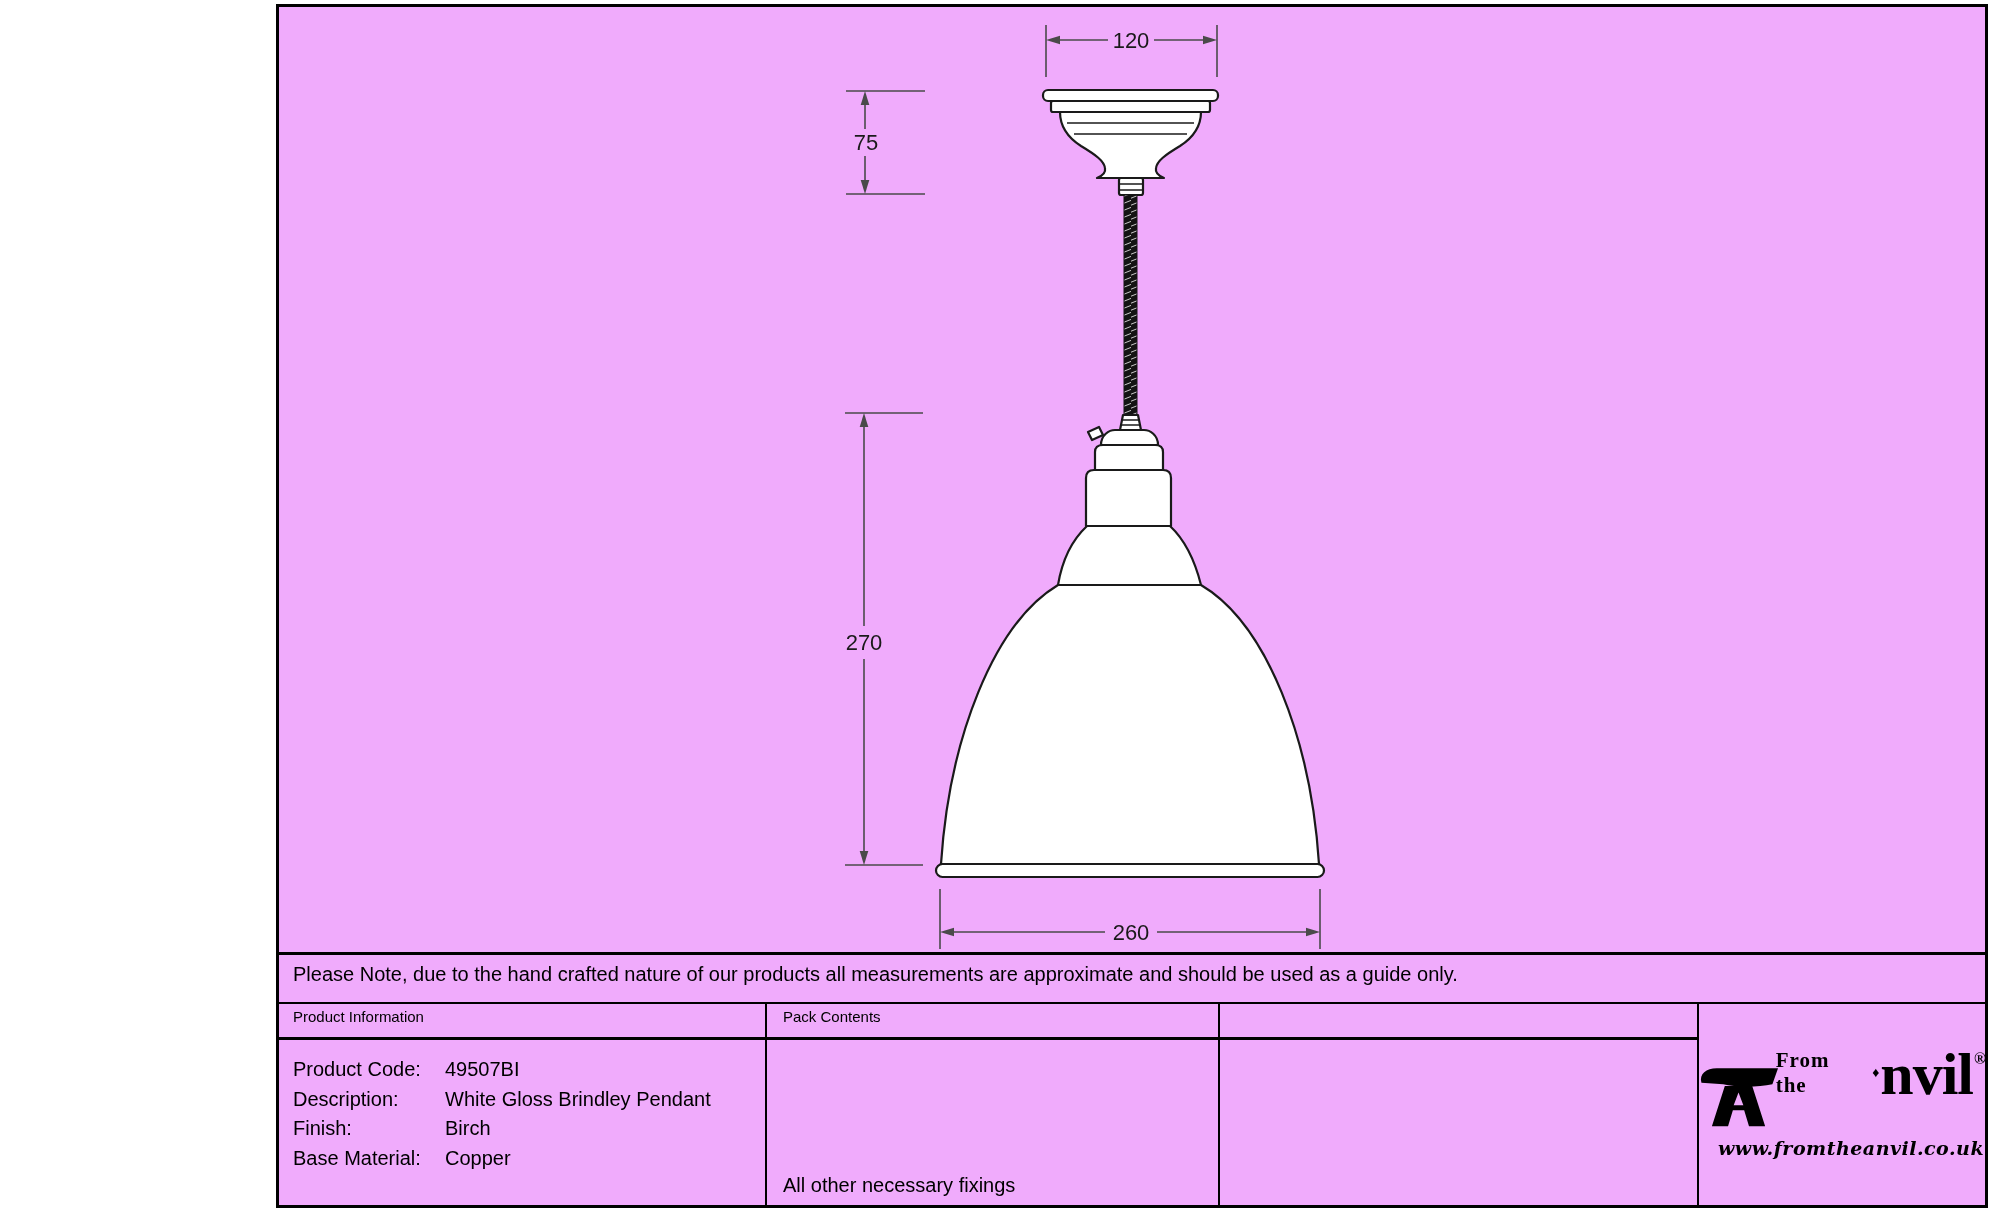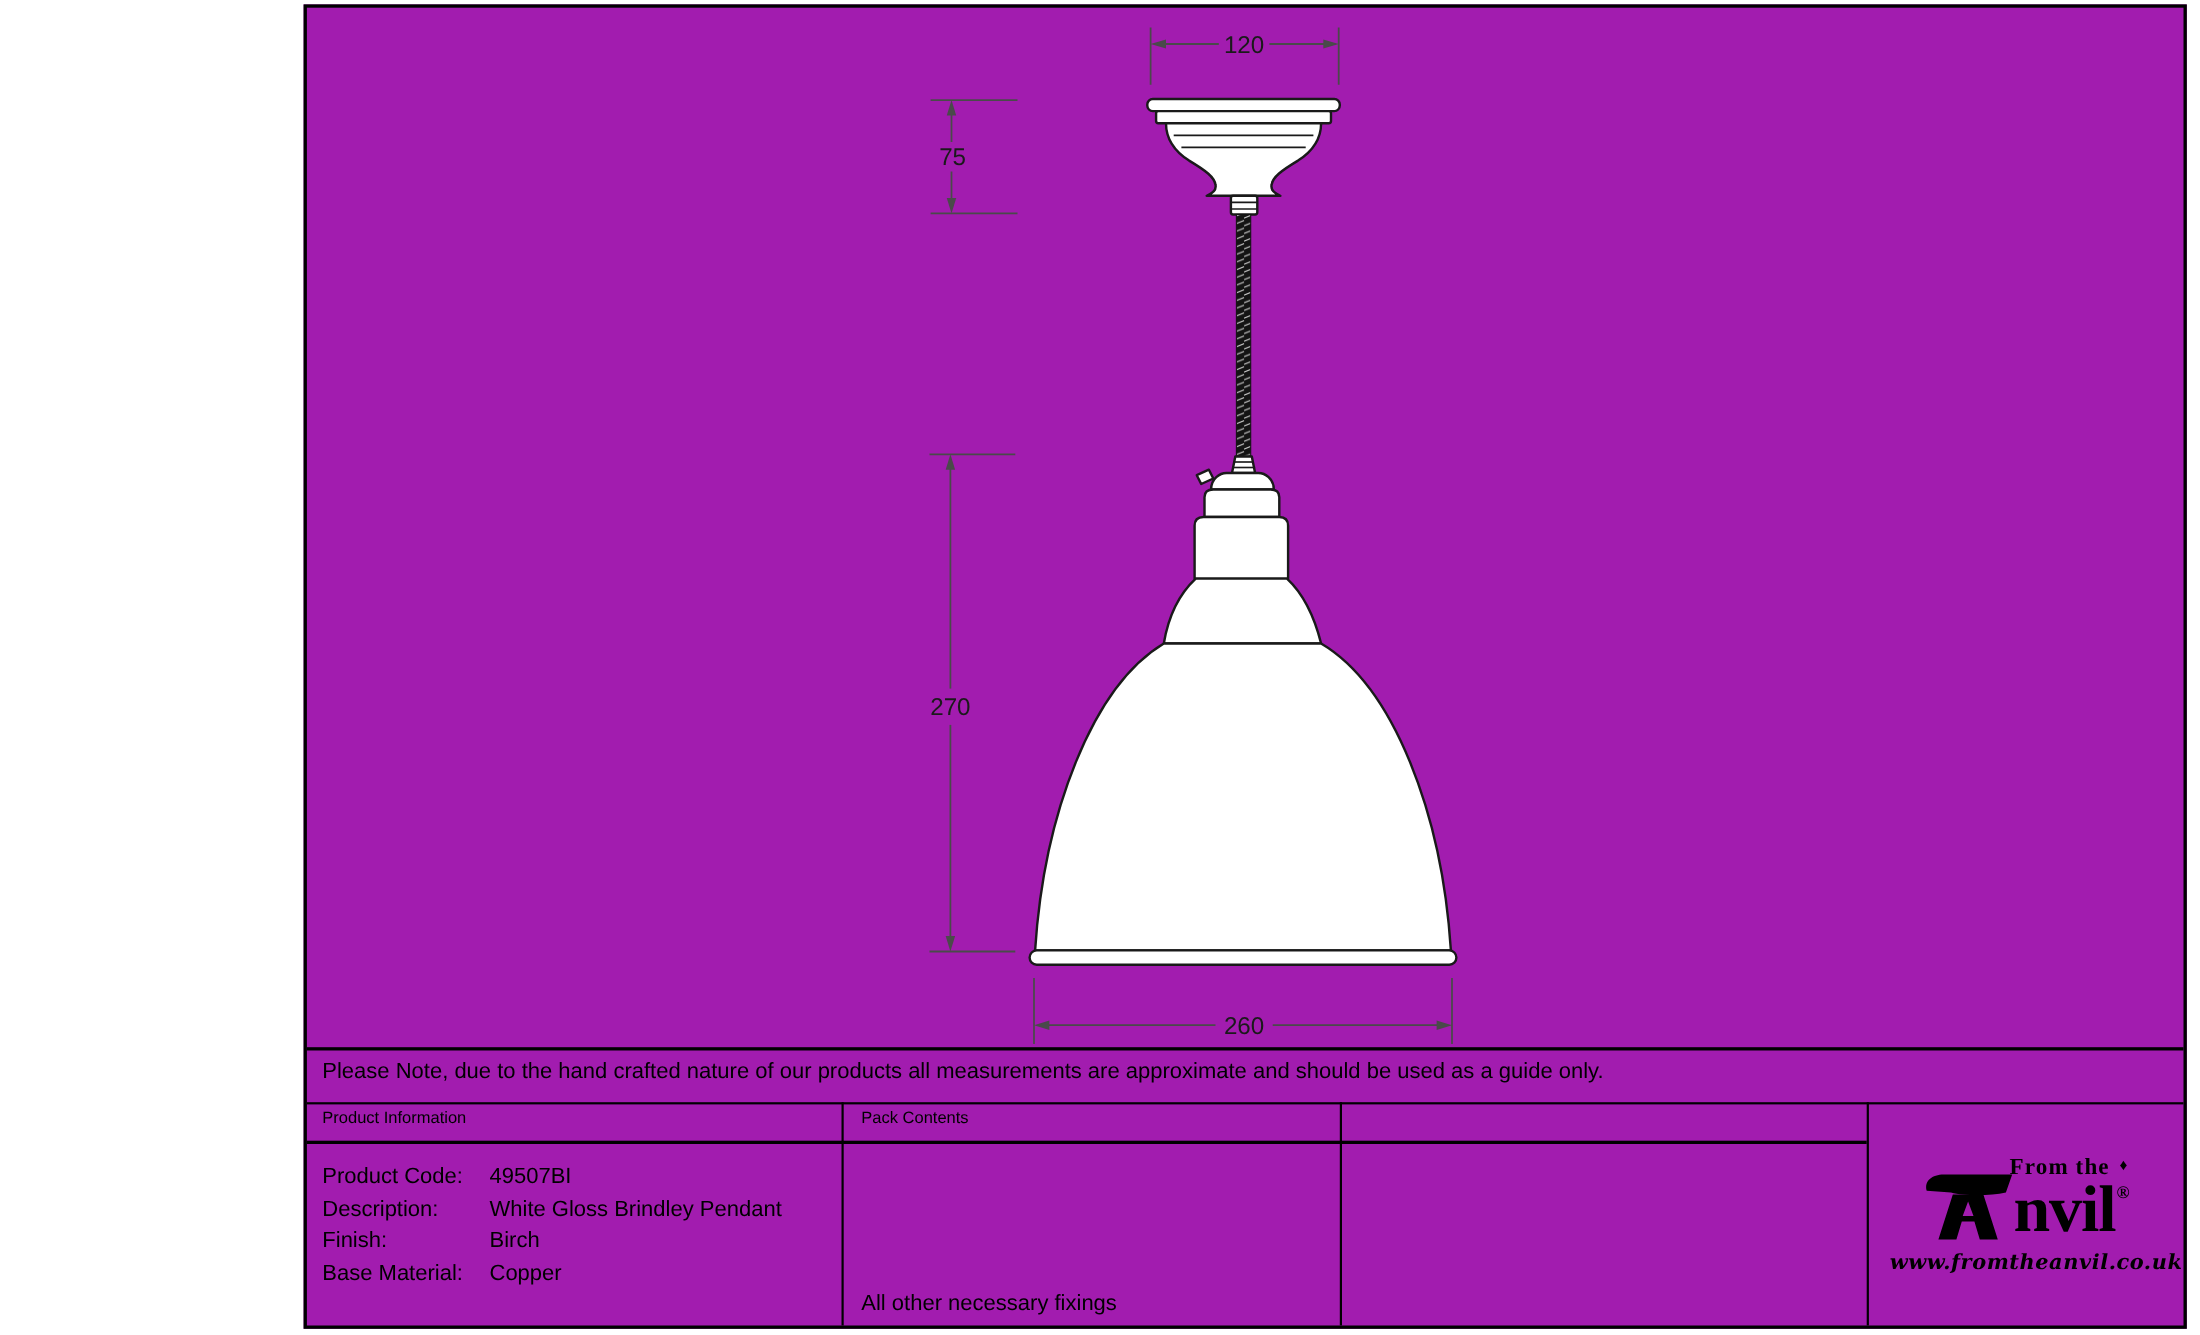--- a/index.html
+++ b/index.html
@@ -13,21 +13,21 @@
     overflow: hidden;
   }
   .sheet-frame {
     position: absolute;
     left: 276px;
     top: 4px;
     width: 1712px;
     height: 1204px;
     border: 3px solid #000;
     box-sizing: border-box;
-    background: #a21caf;
+    background: #f0abfc;
   }
   .drawing-area {
     position: absolute;
     left: 0; top: 0;
     width: 1706px;
     height: 945px;
   }
   .drawing-area svg { display: block; width: 100%; height: 100%; }
 
   svg .outline {
@@ -117,21 +117,21 @@
     position: absolute;
     left: 1420px; top: 995px;
     width: 286px; height: 203px;
     display: flex;
     flex-direction: column;
     align-items: center;
     justify-content: center;
   }
   .logo-row { display: flex; align-items: flex-start; }
   .anvil-icon { margin-top: 10px; }
-  .logo-words { display: flex; flex-direction: column; margin-left: -4px; align-items: flex-end; }
+  .logo-words { display: flex; margin-left: -4px; }
   .logo-fromthe {
     font-family: "Liberation Serif", serif;
     font-size: 21px;
     font-weight: 600;
     letter-spacing: 1px;
     display: flex;
     align-items: center;
     gap: 9px;
   }
   .logo-diamond { font-size: 14px; line-height: 1; }

